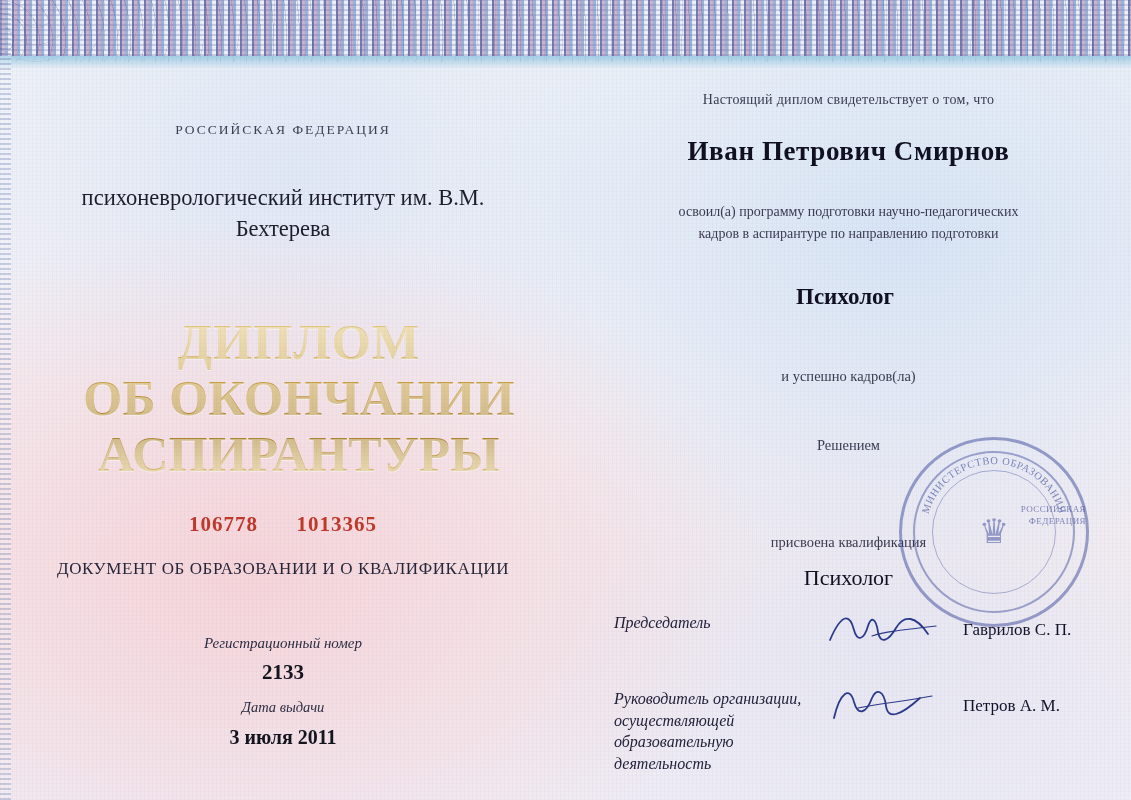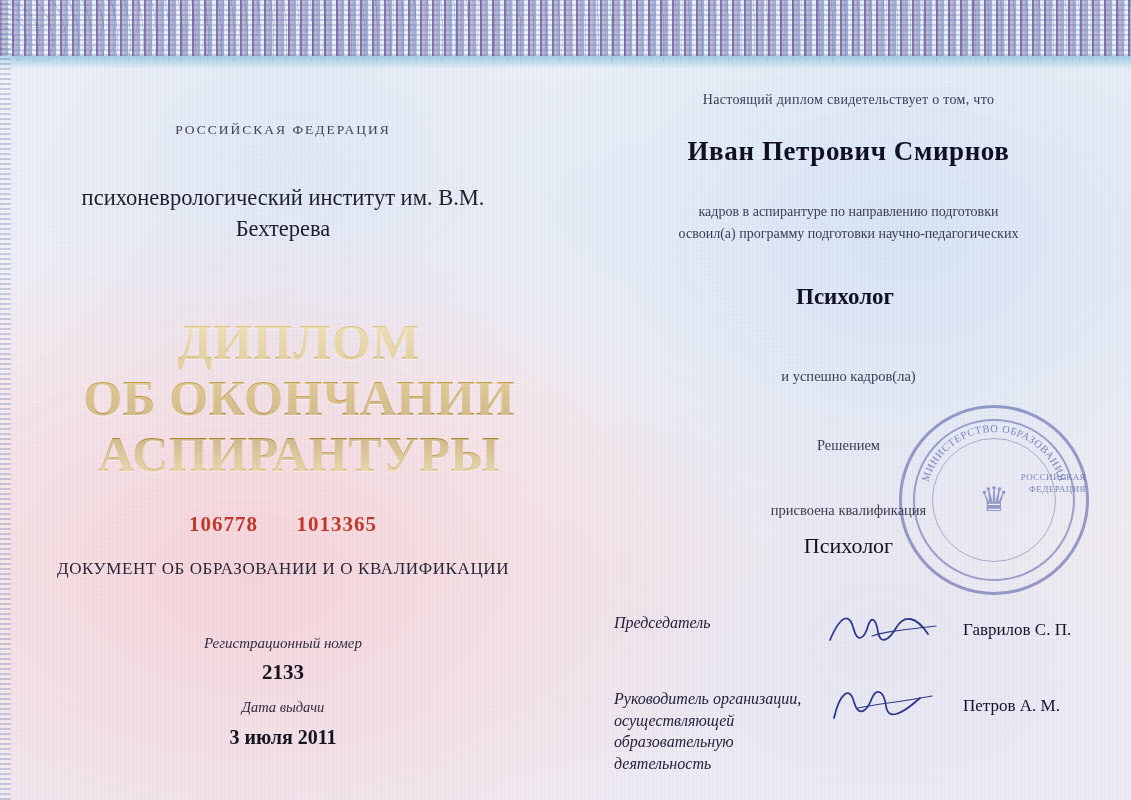--- a/index.html
+++ b/index.html
@@ -187,21 +187,21 @@
     margin-top: 58px;
     font-size: 14.5px;
     color: #3b3b52;
   }
   .r-decision {
     margin-top: 52px;
     font-size: 14.5px;
     color: #3b3b52;
   }
   .r-assigned {
-    margin-top: 48px;
+    margin-top: 80px;
     font-size: 14.5px;
     color: #3b3b52;
   }
   .r-qual-2 {
     margin-top: 14px;
     font-size: 22px;
     color: #101022;
   }
 
   .sign-row {
@@ -335,22 +335,22 @@
     <div class="date-label">Дата выдачи</div>
     <div class="date-value">3 июля 2011</div>
   </div>
 
   <div class="right-col">
     <div class="r-intro">Настоящий диплом свидетельствует о том, что</div>
 
     <div class="r-name">Иван Петрович Смирнов</div>
 
     <div class="r-program">
+      <div>освоил(а) программу подготовки научно-педагогических</div>
       <div>кадров в аспирантуре по направлению подготовки</div>
-      <div>освоил(а) программу подготовки научно-педагогических</div>
     </div>
 
     <div class="r-qual-1">Психолог</div>
 
     <div class="r-passed">и успешно кадров(ла)</div>
 
     <div class="r-decision">Решением</div>
 
     <div class="r-assigned">присвоена квалификация</div>
     <div class="r-qual-2">Психолог</div>

